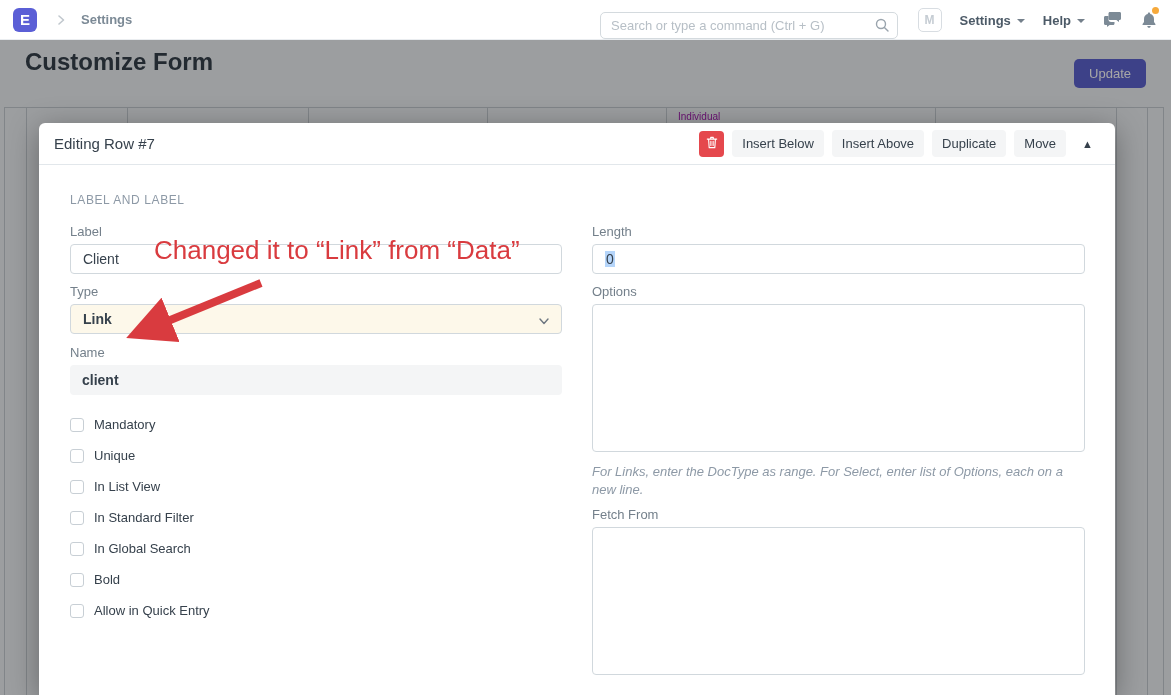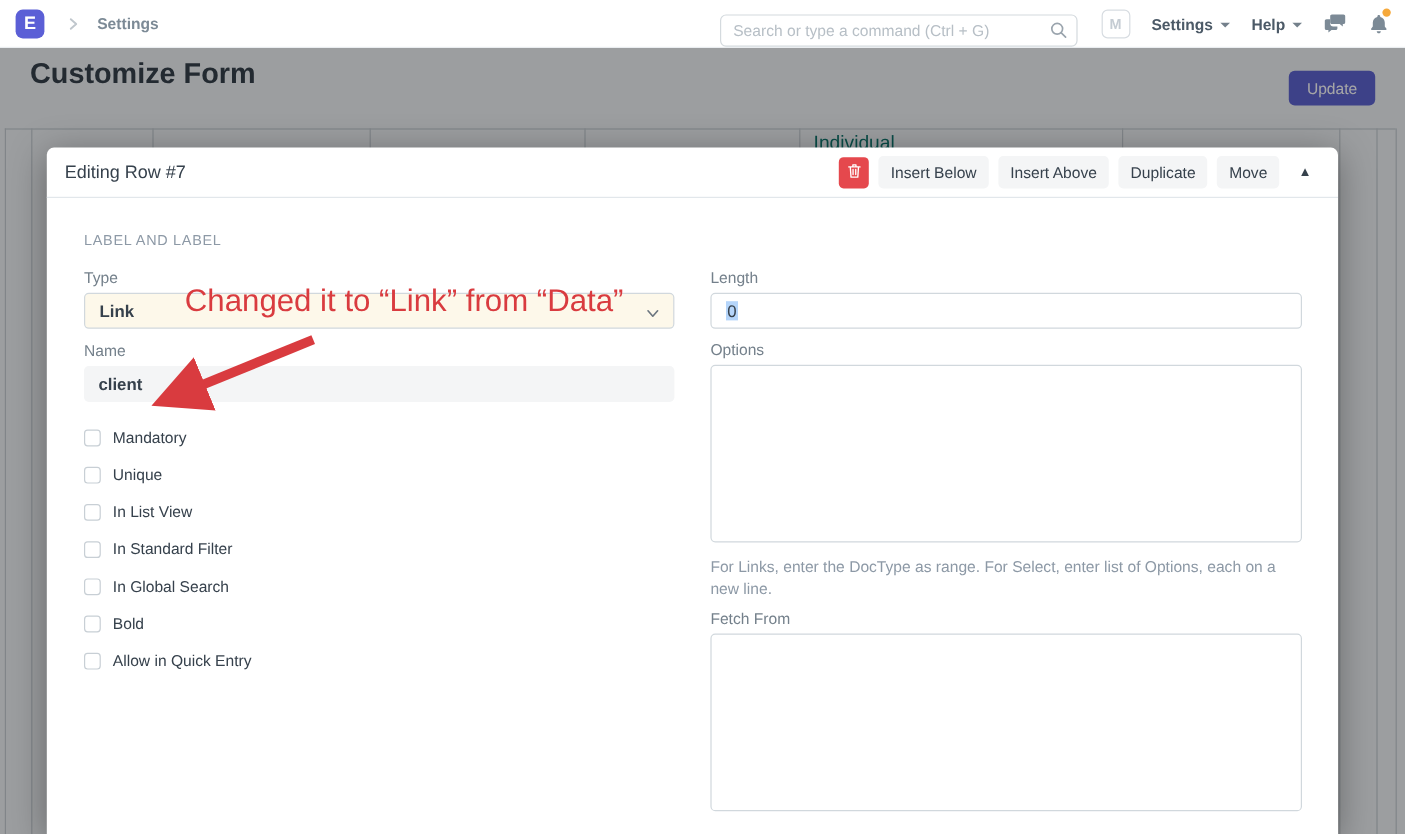--- a/index.html
+++ b/index.html
@@ -32,21 +32,21 @@
   
   .content { position:relative; height:655px; background:#f0f3f6; overflow:hidden; }
   .page-header { position:relative; padding:8px 25px; }
   .page-title { font-size:24px; font-weight:700; color:#36414c; }
   .update-btn { position:absolute; right:25px; top:19px; background:#5e64d2; color:#fff;
                 border:none; border-radius:5px; font-size:13px; padding:7px 15px;
                 font-family:"Liberation Sans", sans-serif; cursor:pointer; }
   .bg-table { position:absolute; left:0; top:0; width:100%; height:100%; }
   .bg-hline { position:absolute; left:4px; right:8px; top:67px; height:1px; background:#c6cdd3; }
   .bg-vline { position:absolute; top:67px; bottom:0; width:1px; background:#c6cdd3; }
-  .bg-cell-text { position:absolute; left:678px; top:71px; font-size:16px; color:#0f766e; }
+  .bg-cell-text { position:absolute; left:678px; top:71px; font-size:10px; color:#a21caf; }
   .overlay { position:absolute; left:0; top:0; width:100%; height:100%; background:rgba(0,0,0,0.35); }
 
   
   .modal { position:absolute; left:39px; top:83px; width:1076px; height:572px; background:#fff;
            border-radius:6px 6px 0 0; box-shadow:0 6px 30px rgba(0,0,0,0.35); }
   .modal-header { height:42px; display:flex; align-items:center; padding:0 14px 0 15px;
                   border-bottom:1px solid #e2e7eb; }
   .modal-title { font-size:15px; font-weight:500; color:#36414c; }
   .header-actions { margin-left:auto; display:flex; align-items:center; gap:8px; }
   .hbtn { background:#f4f5f6; border:none; border-radius:4px; font-size:13px; color:#36414c;
@@ -65,21 +65,21 @@
   .ctl { width:100%; height:30px; border:1px solid #d1d8dd; border-radius:4px; padding:0 12px;
          font-size:14px; color:#36414c; background:#fff; font-family:"Liberation Sans", sans-serif; }
   .ctl-select { background:#fdf8ea; font-weight:700; display:flex; align-items:center;
                 position:relative; cursor:pointer;text-align:right; }
   .ctl-select .chev { position:absolute; right:11px; top:9px; }
   .ctl-readonly { background:#f4f5f6; border:none; font-weight:700; display:flex; align-items:center; }
   .ctl-div { display:flex; align-items:center; }
   .sel-text { background:#b5d5fa; padding:0 1px; }
   .ta { width:100%; height:148px; border:1px solid #d1d8dd; border-radius:4px; resize:none;
         font-family:"Liberation Sans", sans-serif; font-size:14px; color:#36414c; padding:8px 12px; }
-  .help-text { font-size:13px; color:#8d99a6; line-height:1.35; margin:7px 0 9px 0; }
+  .help-text { font-size:13px; color:#8d99a6; line-height:1.35; margin:7px 0 9px 0;font-style:italic; }
 
   .cb-list { margin-top:14px; }
   .cb-row { display:flex; align-items:center; height:31px; cursor:pointer; }
   .cb-box { width:14px; height:14px; border:1px solid #c8cfd5; border-radius:3px; background:#fff;
             margin-right:10px; flex:0 0 auto; }
   .cb-label { font-size:13px; color:#36414c; }
   .cb-single { margin-top:15px; }
 
   
   .annotation-text { position:absolute; left:146px; top:98px; font-size:26px; color:#d93b3f;
@@ -178,20 +178,24 @@
           <span>▲</span>
         </button>
       </div>
     </div>
 
     <div class="modal-body">
 
       <div class="col-left">
         <div class="section-label">LABEL AND LABEL</div>
 
+        <div class="form-group">
+          <div class="fg-label">Label</div>
+          <input class="ctl" type="text" value="Client" style="">
+        </div>
 
         <div class="form-group" style="margin-bottom:11px">
           <div class="fg-label">Type</div>
           <div class="ctl ctl-select">
             <span>Link</span>
             <span class="chev">
               <svg width="12" height="12" viewBox="0 0 12 12">
                   <polyline points="2,4 6,8.5 10,4" fill="none" stroke="#6c7680" stroke-width="1.4" stroke-linecap="round" stroke-linejoin="round"></polyline>
                 </svg>
             </span>

